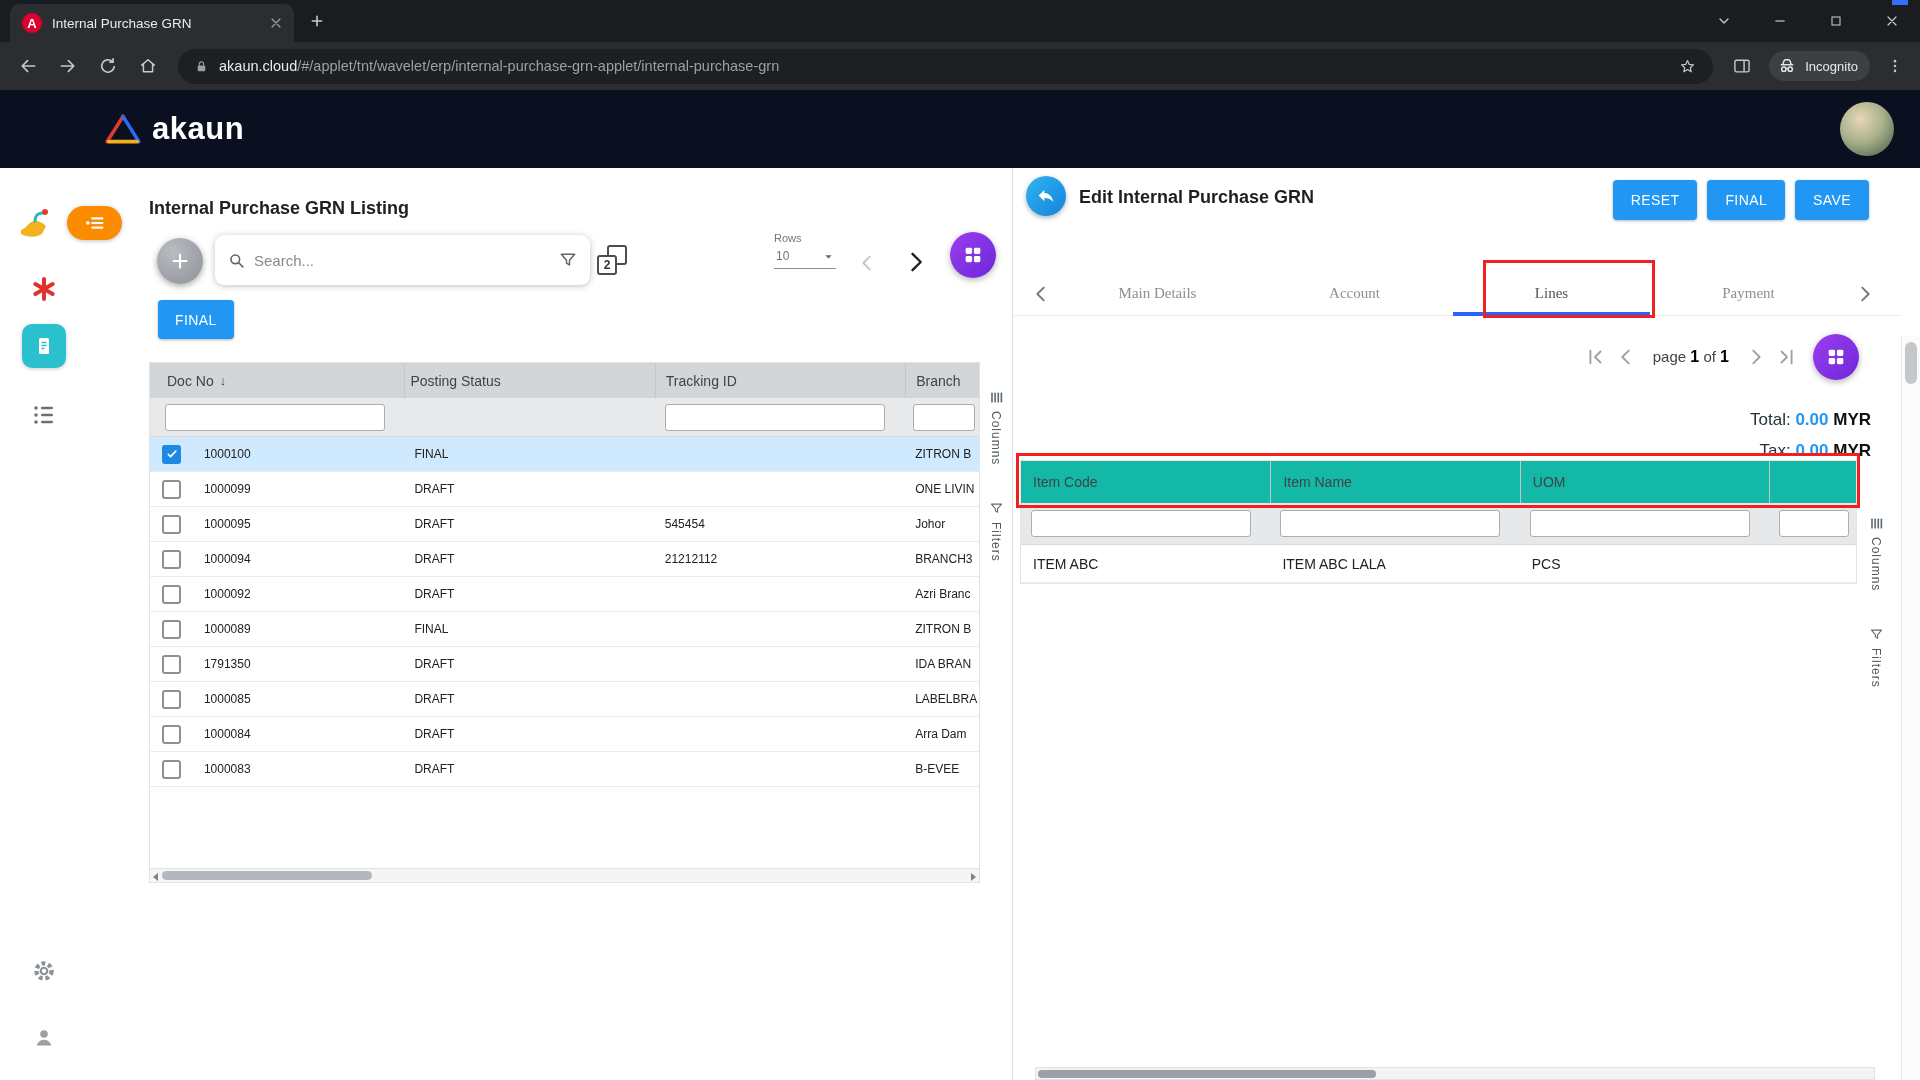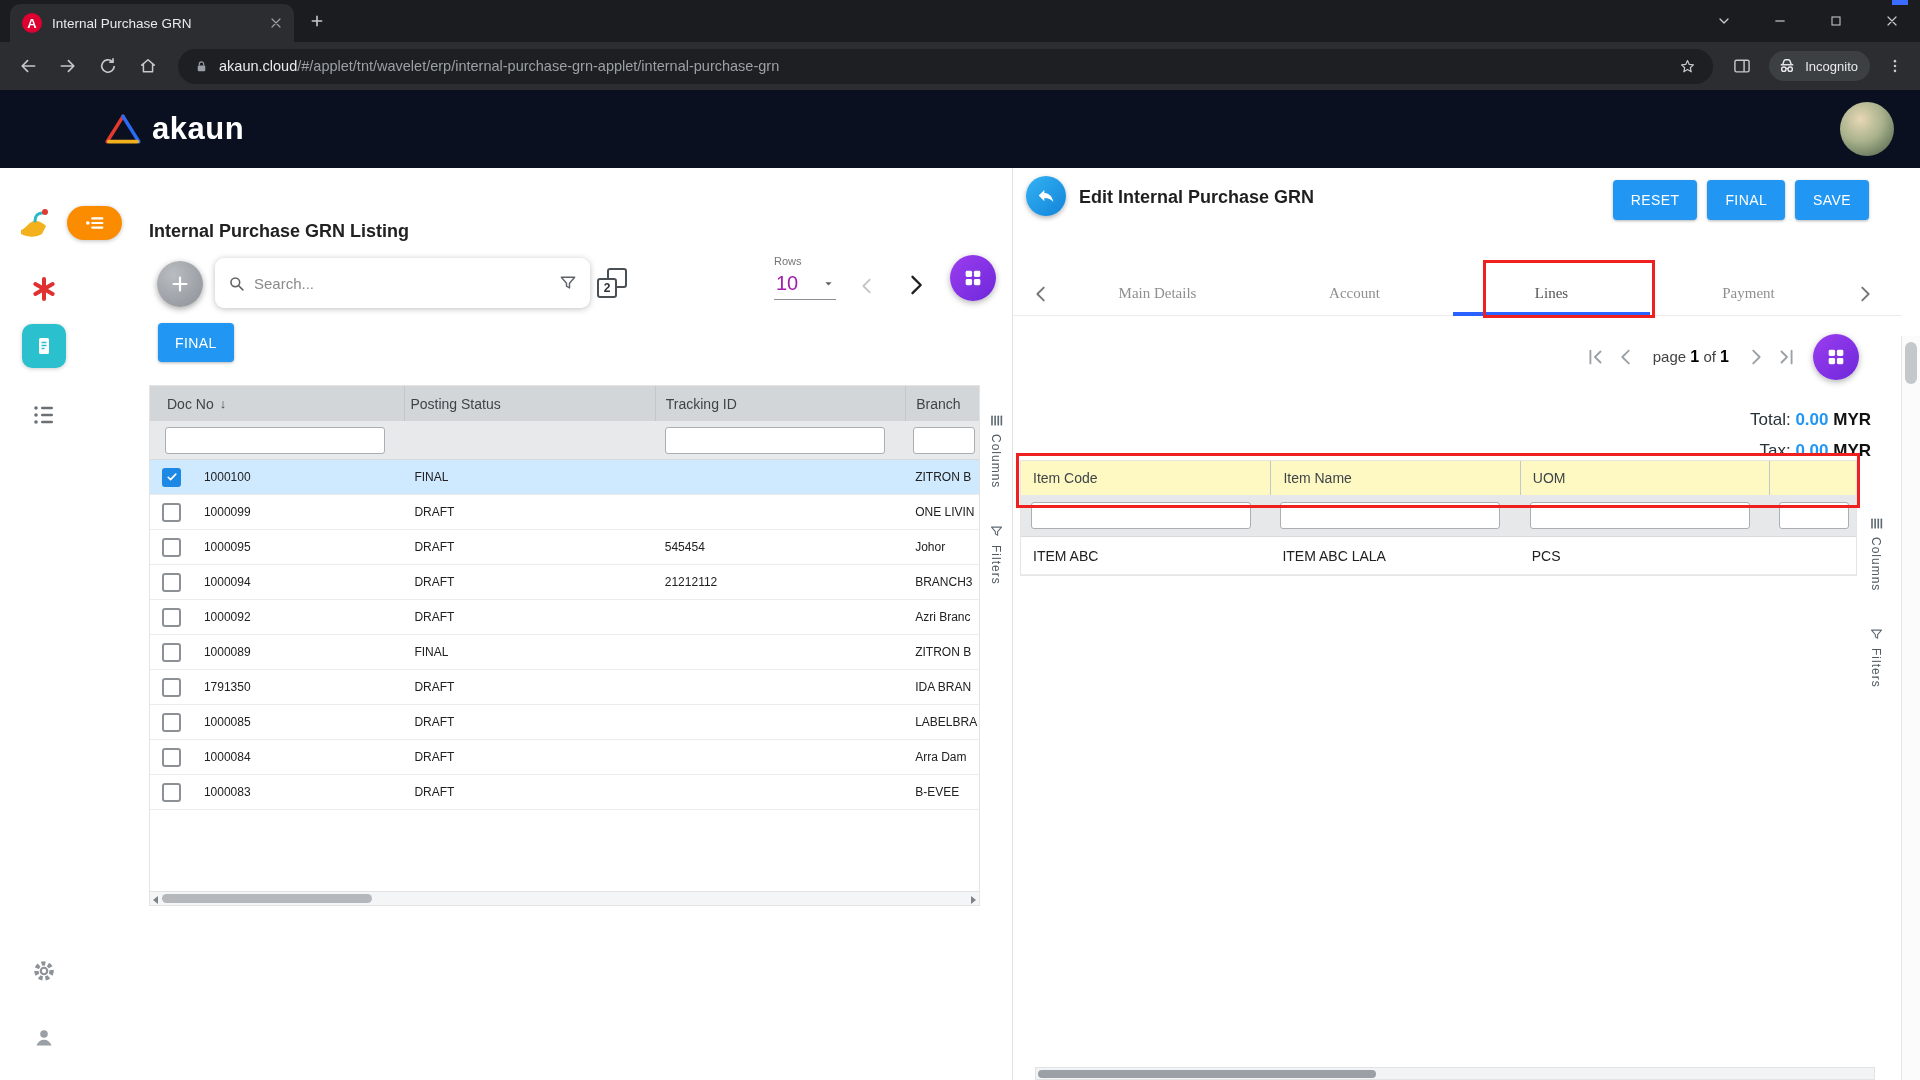--- a/index.html
+++ b/index.html
@@ -46,35 +46,35 @@
   
   .main { position:relative; height:912px; display:flex; background:#fff; }
   .sidebar { width:94px; position:relative; flex:0 0 auto; }
   .sb-icon { position:absolute; }
   .pill { position:absolute; left:67px; top:38px; width:55px; height:34px; border-radius:17px; background:#fb8c00; z-index:6; display:flex; align-items:center; justify-content:center; box-shadow:0 1px 4px rgba(0,0,0,.25); }
   .pill svg { width:22px; height:22px; }
   .tile { width:44px; height:44px; border-radius:10px; background:#2ac0ce; display:flex; align-items:center; justify-content:center; box-shadow:0 1px 4px rgba(0,0,0,.2); }
   .tile svg { width:24px; height:24px; }
 
   
-  .left-panel { width:918px; position:relative; flex:0 0 auto;margin-top:23px; }
+  .left-panel { width:918px; position:relative; flex:0 0 auto; }
   .lp-title { position:absolute; left:55px; top:30px; font-size:18px; font-weight:600; color:#212121; }
   .plus-btn { position:absolute; left:63px; top:70px; width:46px; height:46px; border-radius:50%; background:radial-gradient(circle at 35% 30%, #b9bdc2, #8d9197); box-shadow:0 2px 6px rgba(0,0,0,.35); color:#fff; }
   .plus-btn svg { width:22px; height:22px; }
   .searchbox { position:absolute; left:121px; top:67px; width:375px; height:50px; background:#fff; border-radius:9px; box-shadow:0 1px 6px rgba(0,0,0,.25); display:flex; align-items:center; gap:8px; padding:0 12px; }
   .searchbox .mag { width:19px; height:19px; color:#616161; flex:0 0 auto; }
   .searchbox input { flex:1; border:none; outline:none; font-size:15px; color:#333; font-family:"Liberation Sans",sans-serif; background:transparent; }
   .searchbox input::placeholder { color:#8a8a8a; }
   .searchbox .fun { width:20px; height:20px; color:#5f6368; flex:0 0 auto; }
   .pane2 { position:absolute; left:503px; top:77px; width:30px; height:30px; }
   .pane2-back { position:absolute; right:0; top:0; width:20px; height:20px; border:2px solid #4a4f54; border-radius:3px; }
   .pane2-front { position:absolute; left:0; bottom:0; width:20px; height:20px; border:2px solid #4a4f54; border-radius:3px; background:#fff; display:flex; align-items:center; justify-content:center; font-size:12px; font-weight:700; color:#333; }
   .rows-block { position:absolute; left:680px; top:64px; width:70px; }
   .rows-label { font-size:11px; color:#757575; }
-  .rows-value { display:flex; align-items:center; justify-content:space-between; width:62px; border-bottom:1px solid #8d9196; padding:5px 0 4px 2px; font-size:20px; color:#a21caf; }
+  .rows-value { display:flex; justify-content:space-between; width:62px; border-bottom:1px solid #8d9196; padding:5px 0 4px 2px; font-size:12px; color:#737373; }
   .rows-value .icon { width:15px; height:15px; color:#5f6368; }
   .pg-prev { position:absolute; left:762px; top:84px; width:22px; height:22px; color:#c3c6c9; }
   .pg-next { position:absolute; left:808px; top:80px; width:28px; height:28px; color:#1f1f1f; }
   .grid-btn { position:absolute; width:46px; height:46px; border-radius:50%; background:linear-gradient(135deg,#9b3df0,#6d28d9); box-shadow:0 2px 6px rgba(0,0,0,.3); color:#fff; }
   .grid-btn svg { width:22px; height:22px; }
   .lp-grid { left:856px; top:64px; }
   .btn-blue { background:#2196f3; color:#fff; border:none; border-radius:4px; font-weight:400; font-family:"Liberation Sans",sans-serif; box-shadow:0 1px 3px rgba(0,0,0,.3); letter-spacing:.4px; }
   .lp-final { position:absolute; left:64px; top:132px; height:39px; padding:0 17px; font-size:14px; }
 
   .l-table-wrap { position:absolute; left:55px; top:194px; width:831px; height:521px; border:1px solid #e3e3e3; overflow:hidden; background:#fff; }
@@ -134,21 +134,21 @@
   .rp-controls { position:absolute; top:166px; right:42px; display:flex; align-items:center; gap:9px; }
   .pgbtn { width:22px; height:22px; color:#9aa0a6; }
   .pgtext { font-size:15px; color:#424242; margin:0 7px; white-space:nowrap; }
   .pgtext b { color:#000; font-size:16px; }
   .rp-grid { position:static; margin-left:6px; }
   .totals { position:absolute; right:30px; top:236px; text-align:right; font-size:17px; color:#263238; line-height:31px; }
   .amt { color:#2196f3; font-weight:700; }
   .cur { color:#111; font-weight:700; }
 
   .r-table-wrap { position:absolute; left:7px; top:292px; width:837px; border:1px solid #e5e5e5; overflow:hidden; background:#fff; }
-  .r-thead { display:flex; height:34px; background:#fef9c3; color:#3f4449; font-size:14px; }
+  .r-thead { display:flex; height:42px; background:#14b8a6; color:#3f4449; font-size:14px; }
   .rth { display:flex; align-items:center; padding-left:12px; white-space:nowrap; overflow:hidden; }
   .rth + .rth { border-left:1px solid #c3c7ca; }
   .rc1 { width:250px; } .rc2 { width:250px; } .rc3 { width:250px; } .rc4 { width:87px; }
   .r-filterrow { display:flex; align-items:center; height:42px; background:#e6e8ea; border-bottom:1px solid #d7d9db; }
   .r-filterrow .fc .flt { width:220px; margin-left:10px; }
   .r-filterrow .fc.rc4 .flt { width:70px; }
   .r-trow { display:flex; align-items:center; height:38px; font-size:14px; color:#212121; border-bottom:1px solid #ededed; }
   .r-trow .tc { padding-left:12px; }
   .rp-rail { right:12px; top:348px; width:26px; }
   .rp-hscroll { position:absolute; left:22px; right:26px; top:899px; height:13px; background:#f2f3f4; border:1px solid #e2e3e5; }

